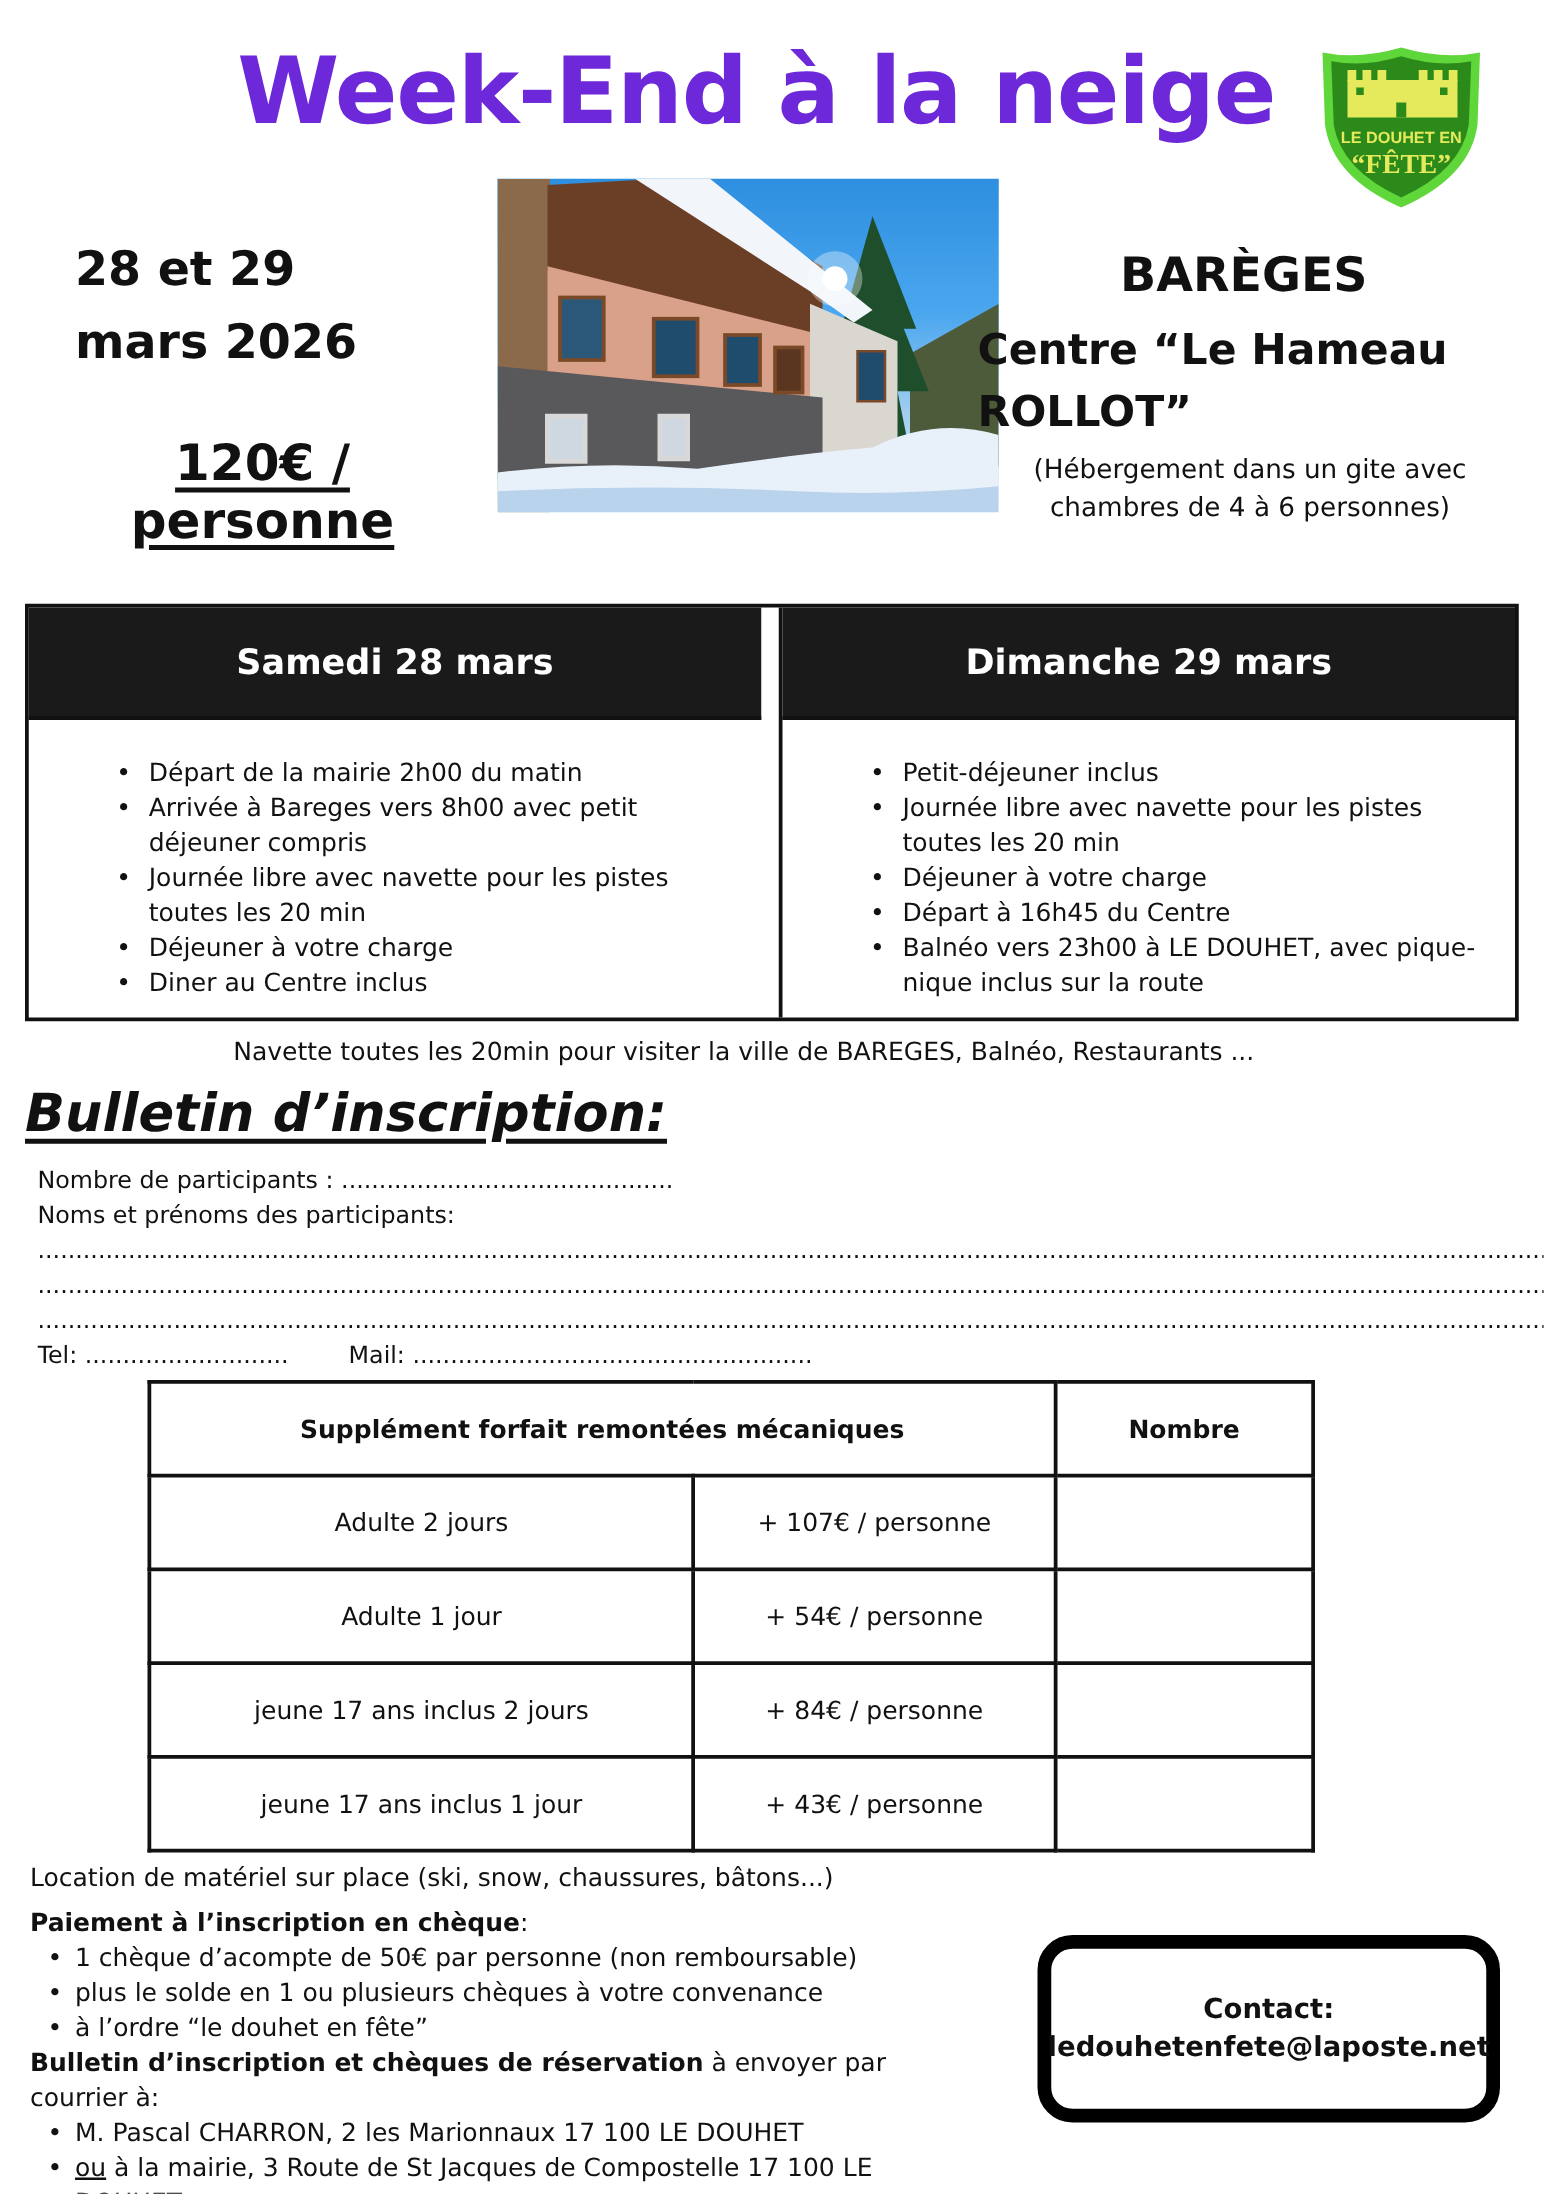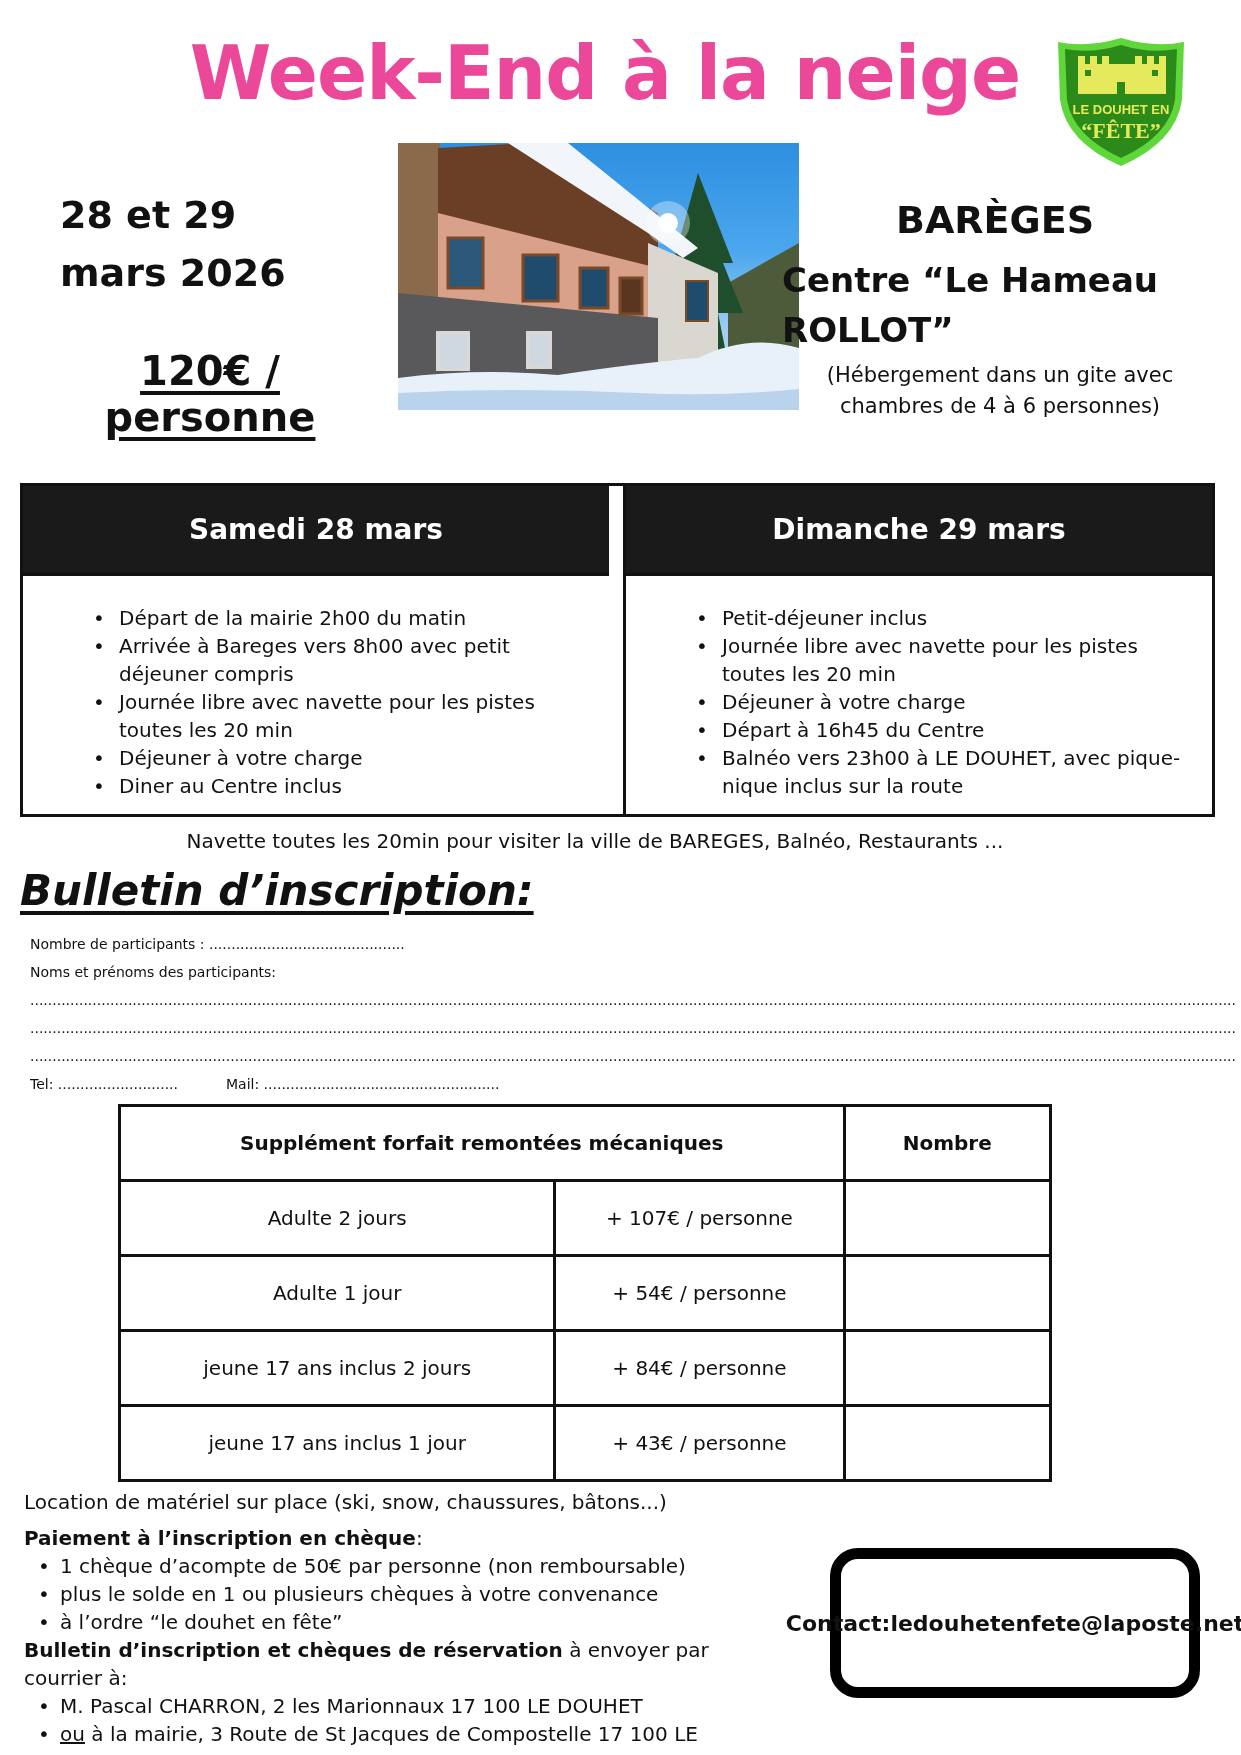--- a/index.html
+++ b/index.html
@@ -2,21 +2,21 @@
 <html><head>
 <meta charset="utf-8">
 <style>
   * { box-sizing: border-box; margin: 0; padding: 0; }
   html, body { width: 1241px; height: 1755px; background: #ffffff; overflow: hidden; }
   body { position: relative; font-family: "DejaVu Sans", sans-serif; color: #111; }
 
   .abs { position: absolute; }
 
   
-  .main-title { left: 0; width: 1210px; top: 30px; text-align: center; font-weight: bold; font-size: 74px; letter-spacing: -1px; color: #ec4899; font-family: "DejaVu Sans", sans-serif; }
+  .main-title { left: 0; width: 1210px; top: 30px; text-align: center; font-weight: bold; font-size: 74px; letter-spacing: -1px; color: #6d28d9; font-family: "DejaVu Sans", sans-serif; }
 
   
   .logo { left: 1052px; top: 34px; width: 138px; height: 136px; }
 
   
   .dates { left: 60px; width: 280px; top: 186px; font-weight: bold; font-size: 38px; line-height: 58px; }
   .price { left: 40px; width: 340px; top: 348px; text-align: center; font-weight: bold; font-size: 40px; text-decoration: underline; text-underline-offset: 6px; }
 
   
   .photo { left: 398px; top: 143px; width: 401px; height: 267px; overflow: hidden; background: linear-gradient(180deg, #2e8fe0 0%, #4aa6ee 40%, #9fcdf0 70%, #e6f1fa 100%); }
@@ -32,39 +32,39 @@
   .program .col + .col { border-left: 3px solid #111; }
   .program .head { height: 90px; background: #1a1a1a; color: #fff; font-weight: bold; font-size: 28px; display: flex; align-items: center; justify-content: center; border-bottom: 3px solid #111; }
   .program ul { list-style: none; padding: 28px 20px 0 30px; font-size: 20px; line-height: 28px; margin-left: 40px; }
   .program li { position: relative; padding-left: 26px; }
   .program li::before { content: "•"; position: absolute; left: 0; top: 0; font-size: 20px; }
 
   .navette { left: 0; width: 1190px; top: 829px; text-align: center; font-size: 20px; }
 
   .bulletin-title { left: 20px; top: 866px; font-weight: bold; font-size: 42px; text-decoration: underline; text-underline-offset: 6px; font-style: italic; }
 
-  .form-lines { left: 30px; top: 930px; width: 1205px; font-size: 14px; line-height: 28px; white-space: nowrap; overflow: hidden; }
+  .form-lines { left: 30px; top: 930px; width: 1205px; font-size: 19px; line-height: 28px; white-space: nowrap; overflow: hidden; }
   .dots-line { overflow: hidden; white-space: nowrap; letter-spacing: 0px; }
   .form-row { display: flex; gap: 48px; }
 
   
   .supp { left: 118px; top: 1104px; width: 934px; border-collapse: collapse; font-size: 20px; }
   .supp td, .supp th { border: 3px solid #111; text-align: center; vertical-align: middle; height: 75px; }
   .supp th { font-weight: bold; font-size: 20px; }
 
   .location { left: 24px; top: 1490px; font-size: 20px; }
 
   .payment { left: 24px; top: 1524px; width: 760px; font-size: 20px; line-height: 28px; }
   .payment ul { list-style: none; padding-left: 10px; }
   .payment li { position: relative; padding-left: 26px; }
   .payment li::before { content: "•"; position: absolute; left: 4px; top: 0; }
   .payment b { font-weight: bold; }
   .u { text-decoration: underline; }
 
-  .contact { left: 830px; top: 1548px; width: 370px; height: 150px; border: 11px solid #000; border-radius: 28px; display: flex; flex-direction: row; align-items: center; justify-content: center; font-weight: bold; font-size: 22px; line-height: 31px; text-align: center; }
+  .contact { left: 830px; top: 1548px; width: 370px; height: 150px; border: 11px solid #000; border-radius: 28px; display: flex; flex-direction: column; align-items: center; justify-content: center; font-weight: bold; font-size: 22px; line-height: 31px; text-align: center; }
 </style>
 </head>
 <body>
 
 <div class="abs main-title">Week-End à la neige</div>
 
 <div class="abs logo">
   <svg width="138" height="136" viewBox="0 0 138 136">
     <path d="M6 8 Q35 14 69 4 Q103 14 132 8 L130 66 Q124 108 69 132 Q14 108 8 66 Z" fill="#5fd63a"></path>
     <path d="M13 15 Q40 20 69 11 Q98 20 125 15 L123 66 Q117 102 69 124 Q21 102 15 66 Z" fill="#2c8a1a"></path>

